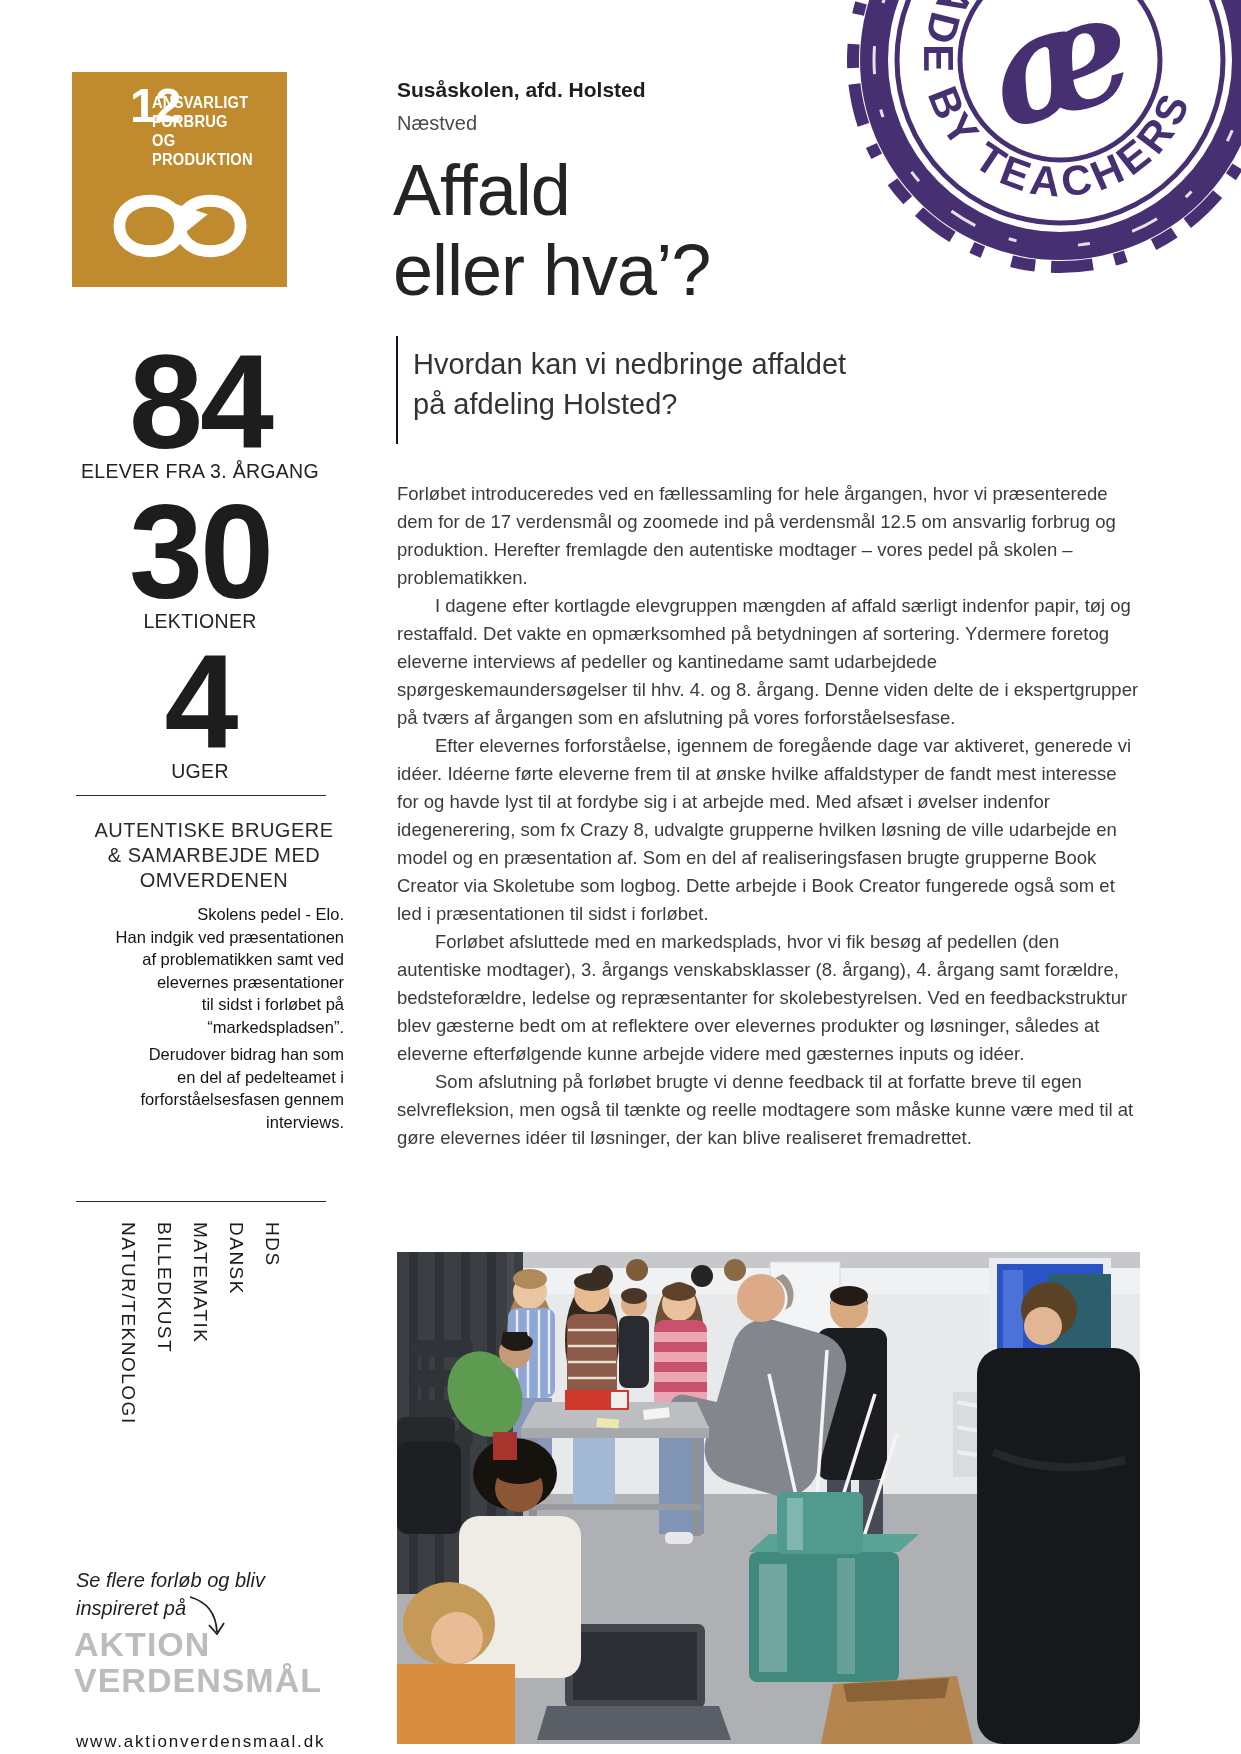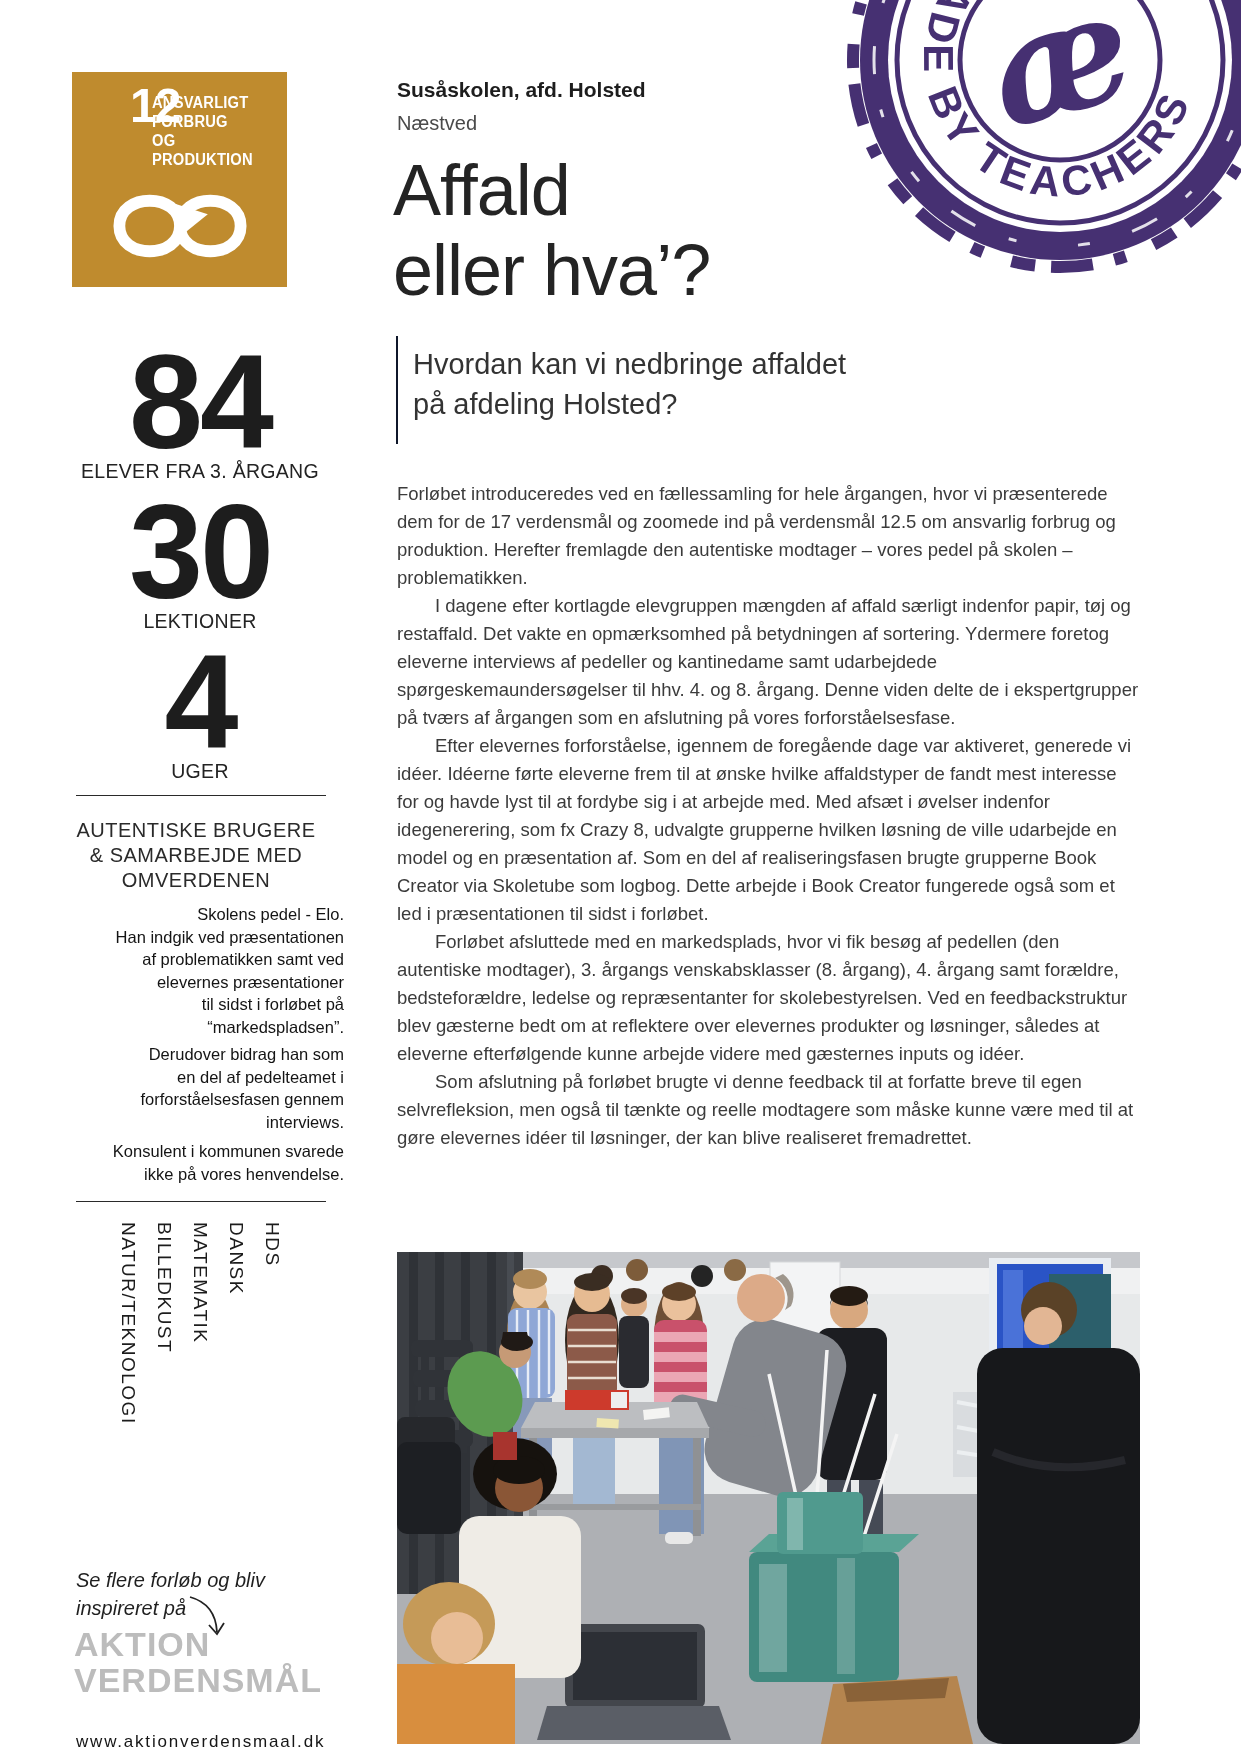--- a/index.html
+++ b/index.html
@@ -31,21 +31,21 @@
   .body p{margin:0;}
   .body p + p{text-indent:38px;}
 
   
   .l-stats{position:absolute;left:66px;top:352px;width:268px;text-align:center;}
   .stat{margin-bottom:19px;}
   .stat-value{font-size:133px;line-height:100px;font-weight:bold;color:#1d1d1d;letter-spacing:-3px;}
   .stat-label{font-size:19.5px;letter-spacing:.3px;margin-top:8px;color:#232323;white-space:nowrap;}
   .divider{position:absolute;left:76px;width:250px;border:none;border-top:1.5px solid #2a2a2a;margin:0;}
   .div1{top:795px;} .div2{top:1201px;}
-  .sb-head{position:absolute;left:62px;top:818px;width:268px;text-align:center;font-size:20px;
+  .sb-head{position:absolute;left:80px;top:818px;width:268px;text-align:center;font-size:20px;
            line-height:25px;letter-spacing:.5px;color:#2a2a2a;white-space:pre-line;}
   .sb-p{position:absolute;left:56px;width:288px;text-align:right;font-size:16.5px;line-height:22.5px;
         color:#141414;white-space:pre-line;}
   .sb-p1{top:903px;} .sb-p2{top:1043px;} .sb-p3{top:1140px;}
   .subjects{position:absolute;left:66px;top:1222px;width:268px;display:flex;justify-content:center;
             gap:14px;align-items:flex-start;}
   .subject{writing-mode:vertical-rl;font-size:19px;letter-spacing:1.5px;color:#1c1c1c;white-space:nowrap;}
 
   
   .note{position:absolute;left:76px;top:1566px;font-size:20px;line-height:28px;font-style:italic;
@@ -133,22 +133,20 @@
   <div class="sb-p sb-p1">Skolens pedel - Elo.
 Han indgik ved præsentationen
 af problematikken samt ved
 elevernes præsentationer
 til sidst i forløbet på
 “markedspladsen”.</div>
   <div class="sb-p sb-p2">Derudover bidrag han som
 en del af pedelteamet i
 forforståelsesfasen gennem
 interviews.</div>
-  <div class="sb-p sb-p3">Konsulent i kommunen svarede
-ikke på vores henvendelse.</div>
   <hr class="divider div2">
 
   <div class="subjects">
     <span class="subject">NATUR/TEKNOLOGI</span>
     <span class="subject">BILLEDKUST</span>
     <span class="subject">MATEMATIK</span>
     <span class="subject">DANSK</span>
     <span class="subject">HDS</span>
   </div>
 

